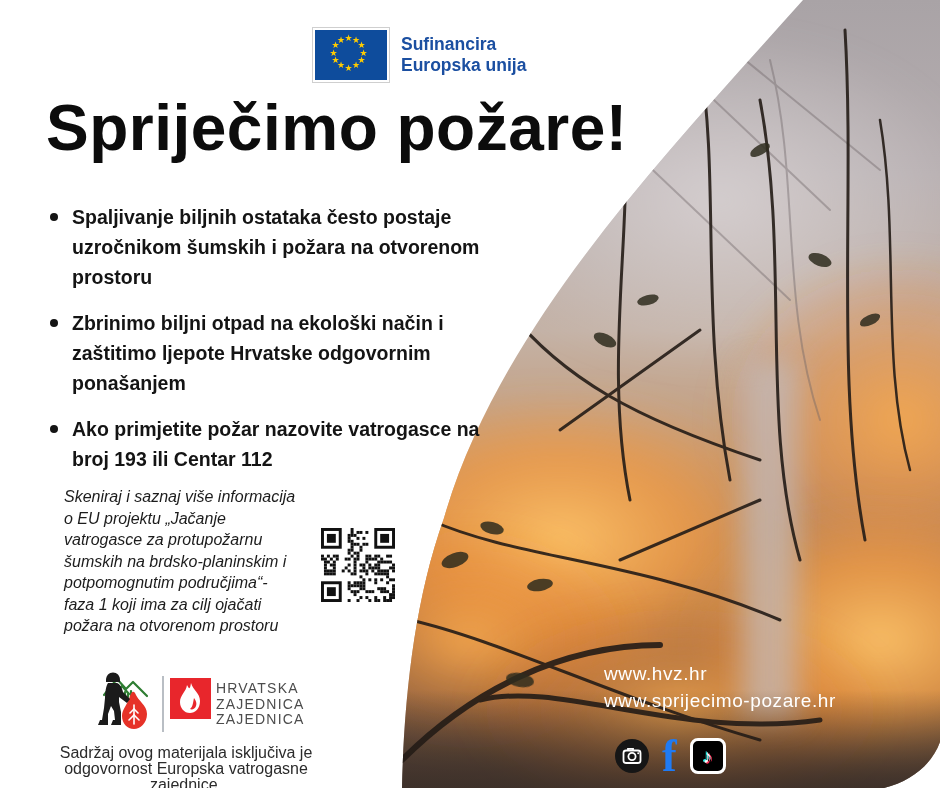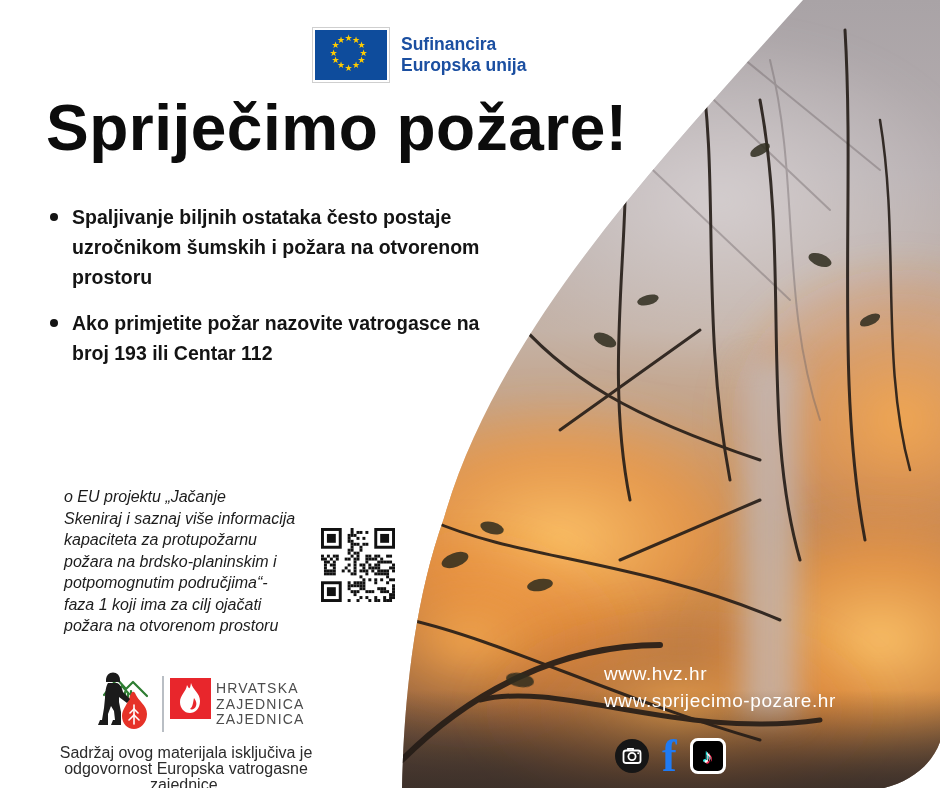--- a/index.html
+++ b/index.html
@@ -168,29 +168,33 @@
 
   <h1 class="title">Spriječimo požare!</h1>
 
   <ul class="bullets">
     <li>
       <span class="dot"></span>
       <span>Spaljivanje biljnih ostataka često postaje uzročnikom šumskih i požara na otvorenom prostoru</span>
     </li>
     <li>
       <span class="dot"></span>
+      <span>Zbrinimo biljni otpad na ekološki način i zaštitimo ljepote Hrvatske odgovornim ponašanjem</span>
+    </li>
+    <li>
+      <span class="dot"></span>
       <span>Ako primjetite požar nazovite vatrogasce na broj 193 ili Centar 112</span>
     </li>
   </ul>
 
   <div class="caption">
+    <div>Skeniraj i saznaj više informacija</div>
     <div>o EU projektu „Jačanje</div>
-    <div>Skeniraj i saznaj više informacija</div>
-    <div>kapaciteta za protupožarnu</div>
-    <div>požara na brdsko-planinskim i</div>
+    <div>vatrogasce za protupožarnu</div>
+    <div>šumskih na brdsko-planinskim i</div>
     <div>potpomognutim područjima“-</div>
     <div>faza 1 koji ima za cilj ojačati</div>
     <div>požara na otvorenom prostoru</div>
   </div>
 
   <svg class="qr" id="qr" viewBox="0 0 25 25">
       <rect x="0" y="0" width="25" height="25" fill="#ffffff"></rect>
       <rect x="0" y="0" width="7" height="7" fill="#111"></rect>
       <rect x="1" y="1" width="5" height="5" fill="#fff"></rect>
       <rect x="2" y="2" width="3" height="3" fill="#111"></rect>

